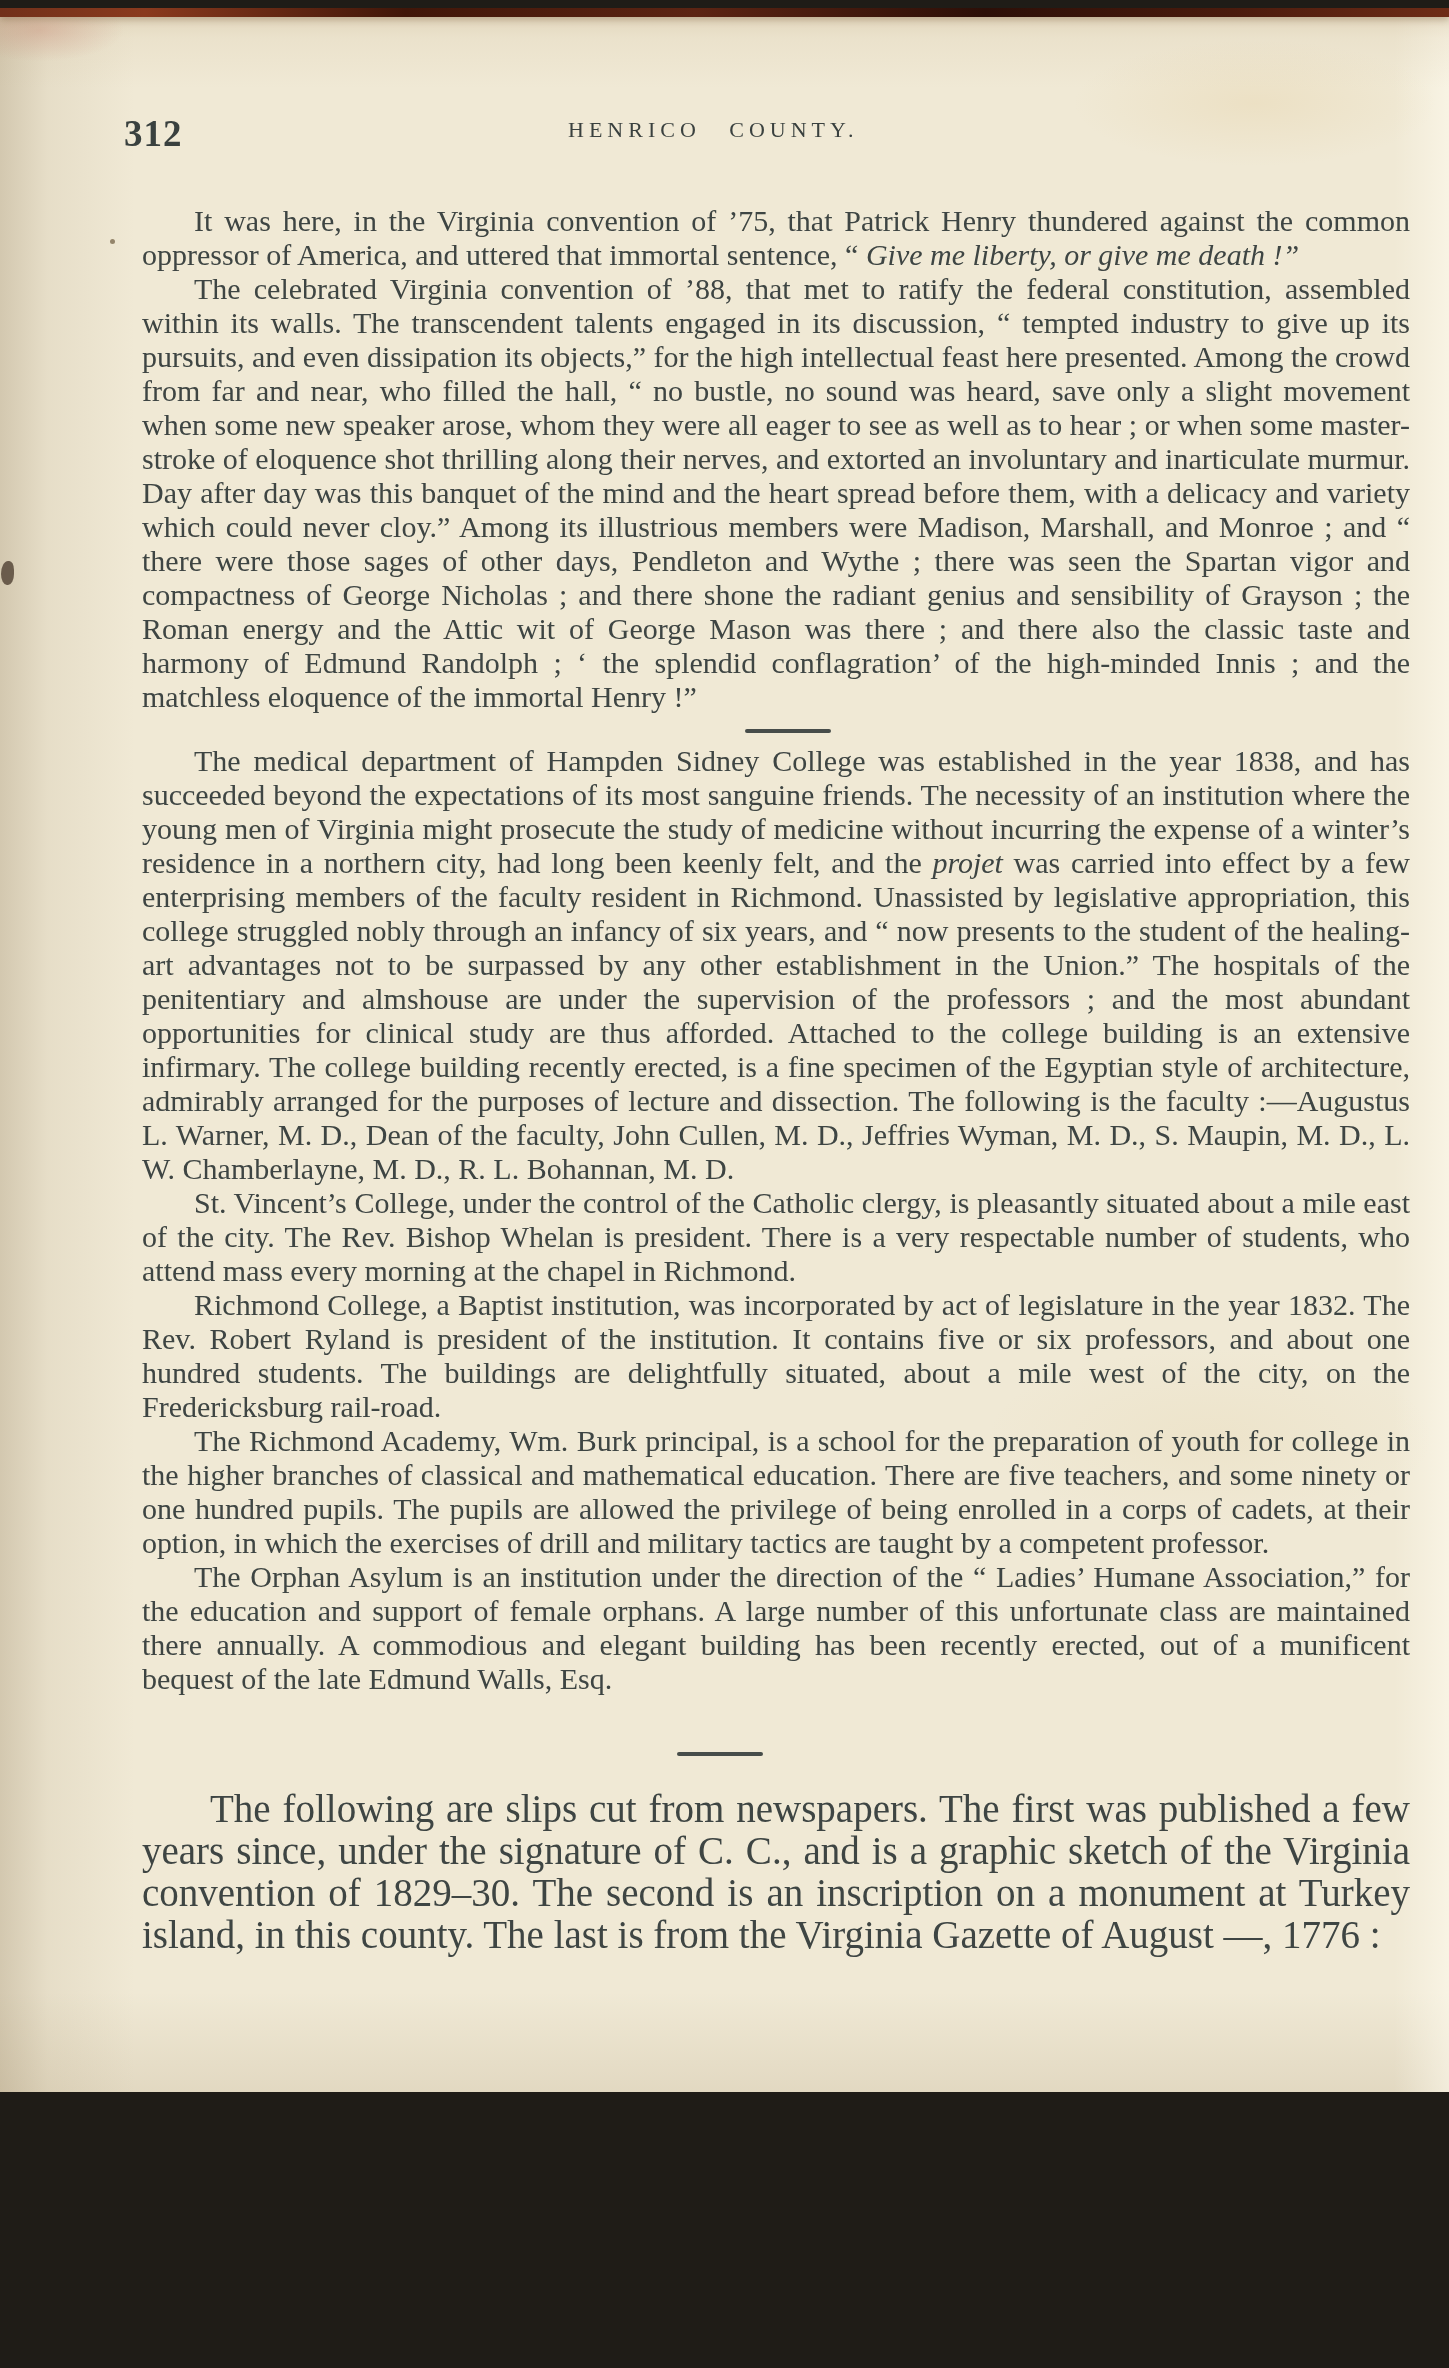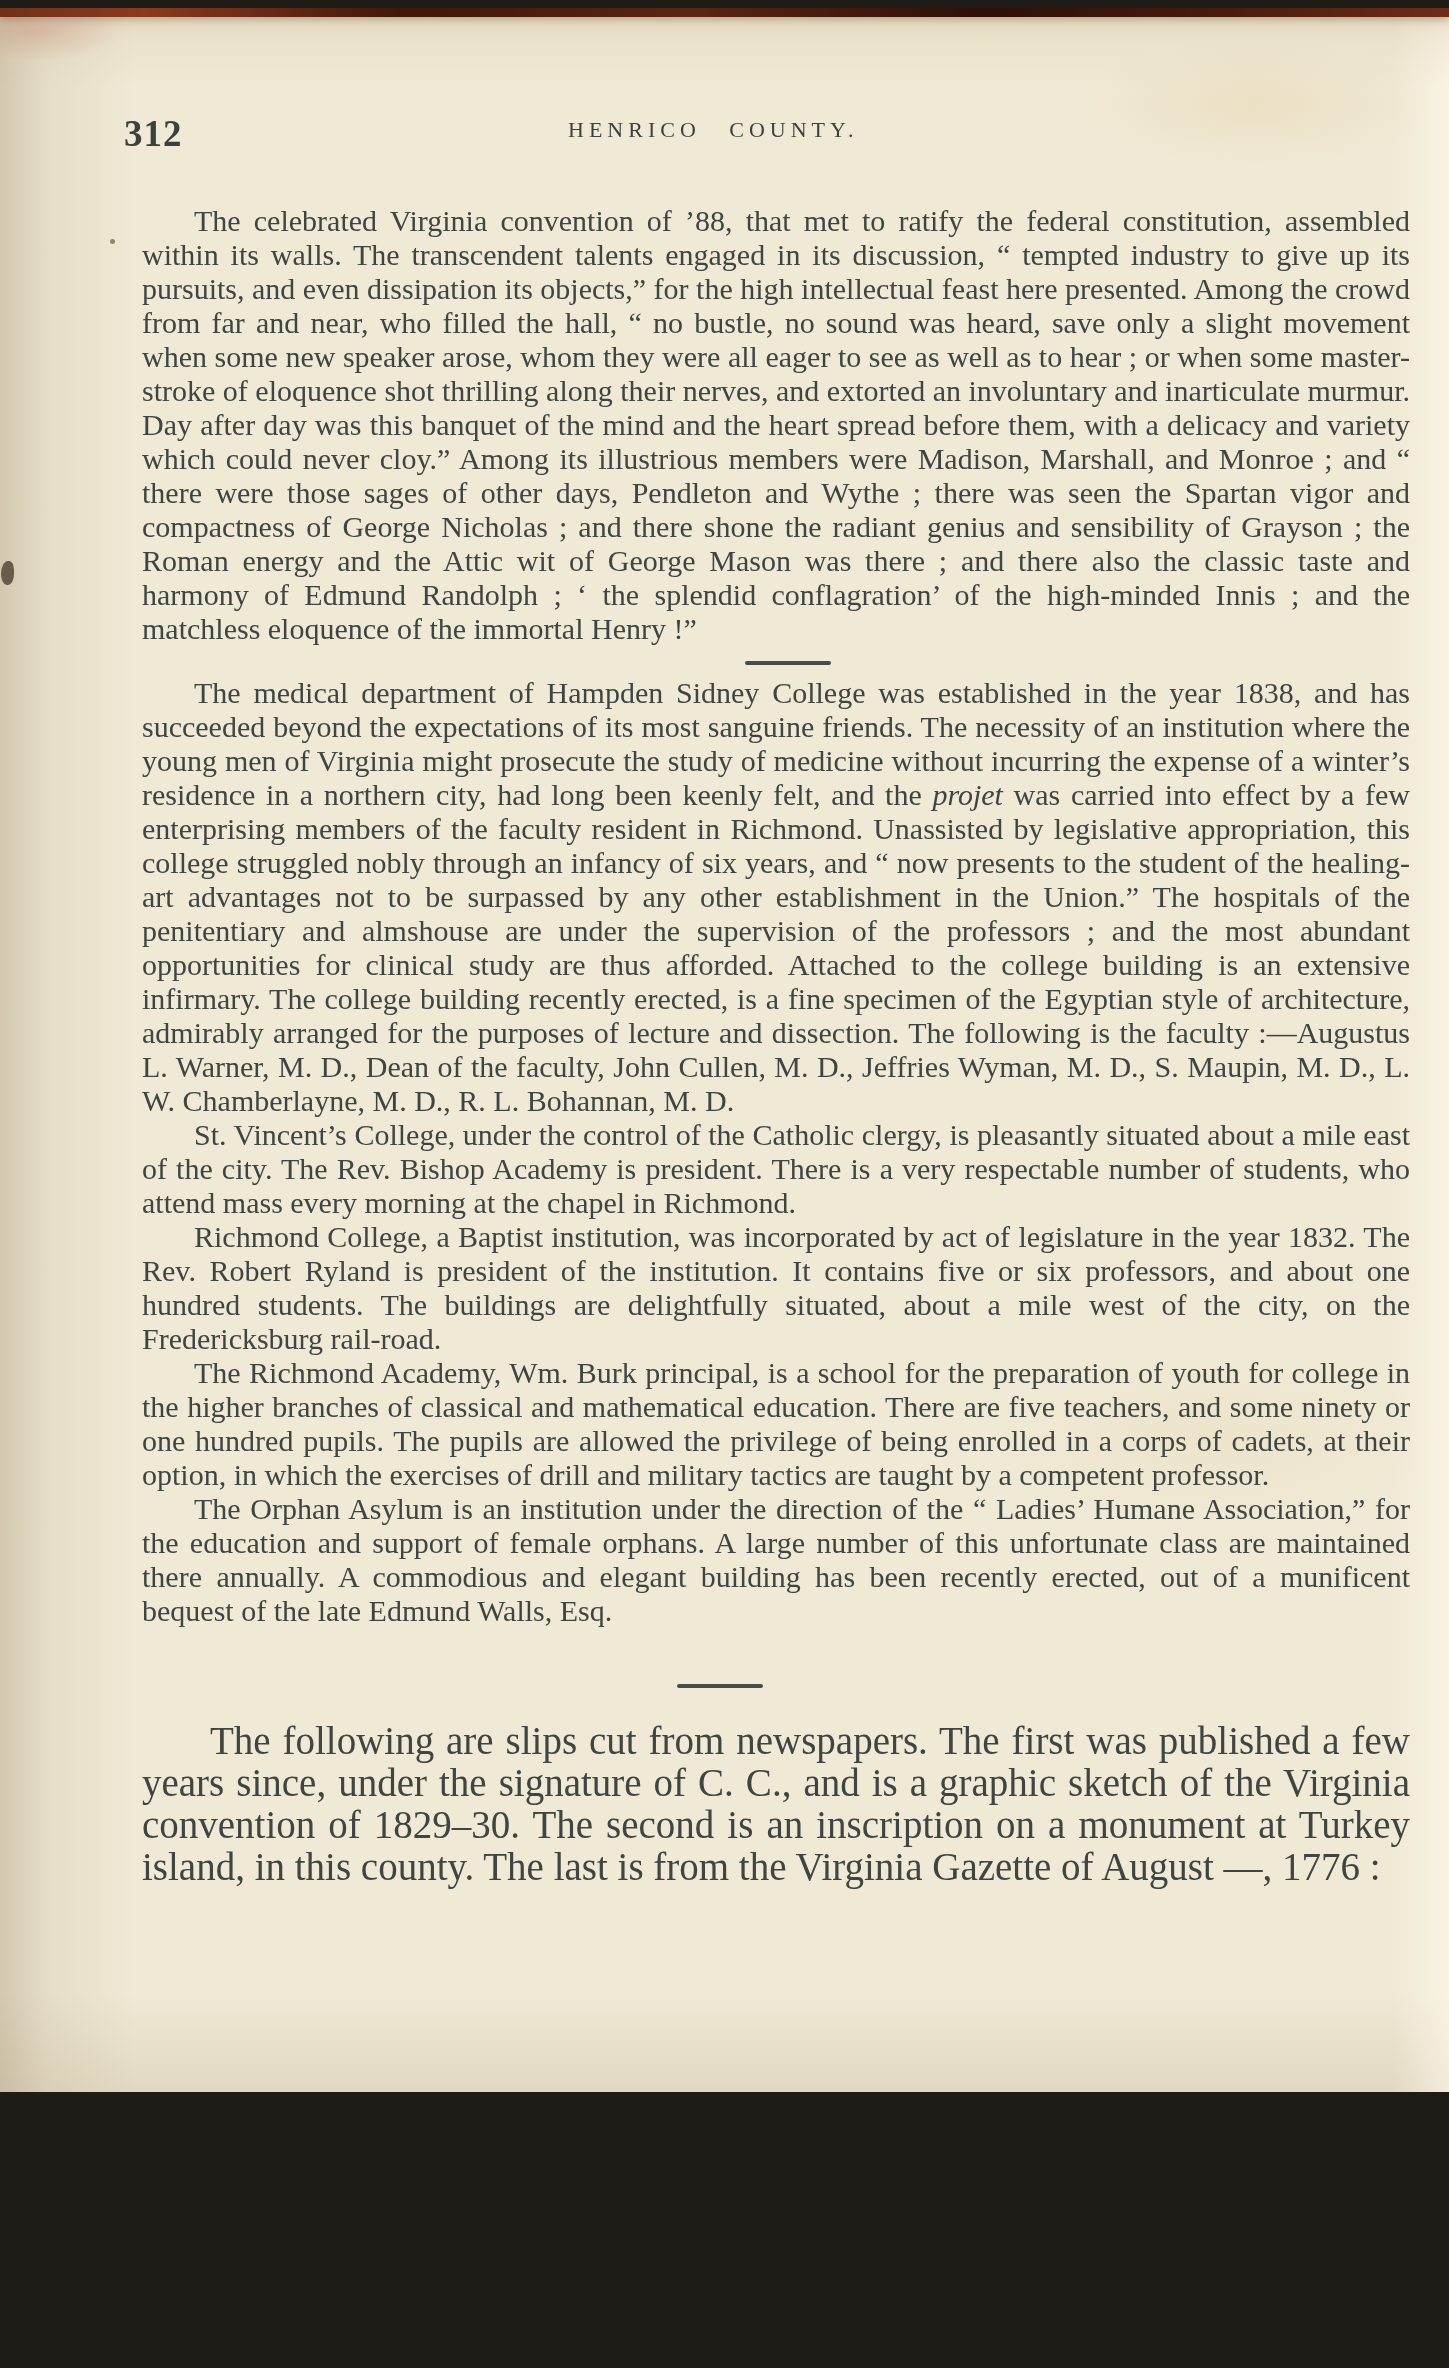--- a/index.html
+++ b/index.html
@@ -70,28 +70,29 @@
   <div class="speck-left"></div>
   <div class="speck-dot"></div>
 
   <header class="page-header">
     <div class="page-number">312</div>
     <div class="running-title">HENRICO COUNTY.</div>
   </header>
 
   <main class="text-block">
 
+    <p><span class="seg-normal">It was here, in the Virginia convention of ’75, that Patrick Henry thundered against the common oppressor of America, and uttered that immortal sentence, “ </span><span class="seg-italic">Give me liberty, or give me death !”</span></p>
 
     <p><span class="seg-normal">The celebrated Virginia convention of ’88, that met to ratify the federal constitution, assembled within its walls.  The transcendent talents engaged in its discussion, “ tempted industry to give up its pursuits, and even dissipation its objects,” for the high intellectual feast here presented.  Among the crowd from far and near, who filled the hall, “ no bustle, no sound was heard, save only a slight movement when some new speaker arose, whom they were all eager to see as well as to hear ; or when some master-stroke of eloquence shot thrilling along their nerves, and extorted an involuntary and inarticulate murmur.  Day after day was this banquet of the mind and the heart spread before them, with a delicacy and variety which could never cloy.”  Among its illustrious members were Madison, Marshall, and Monroe ; and “ there were those sages of other days, Pendleton and Wythe ; there was seen the Spartan vigor and compactness of George Nicholas ; and there shone the radiant genius and sensibility of Grayson ; the Roman energy and the Attic wit of George Mason was there ; and there also the classic taste and harmony of Edmund Randolph ; ‘ the splendid conflagration’ of the high-minded Innis ; and the matchless eloquence of the immortal Henry !”</span></p>
 
     <div class="rule rule-1"></div>
 
     <p><span class="seg-normal">The medical department of Hampden Sidney College was established in the year 1838, and has succeeded beyond the expectations of its most sanguine friends.  The necessity of an institution where the young men of Virginia might prosecute the study of medicine without incurring the expense of a winter’s residence in a northern city, had long been keenly felt, and the </span><span class="seg-italic">projet</span><span class="seg-normal"> was carried into effect by a few enterprising members of the faculty resident in Richmond.  Unassisted by legislative appropriation, this college struggled nobly through an infancy of six years, and “ now presents to the student of the healing-art advantages not to be surpassed by any other establishment in the Union.”  The hospitals of the penitentiary and almshouse are under the supervision of the professors ; and the most abundant opportunities for clinical study are thus afforded.  Attached to the college building is an extensive infirmary.  The college building recently erected, is a fine specimen of the Egyptian style of architecture, admirably arranged for the purposes of lecture and dissection.  The following is the faculty :—Augustus L. Warner, M. D., Dean of the faculty, John Cullen, M. D., Jeffries Wyman, M. D., S. Maupin, M. D., L. W. Chamberlayne, M. D., R. L. Bohannan, M. D.</span></p>
 
-    <p><span class="seg-normal">St. Vincent’s College, under the control of the Catholic clergy, is pleasantly situated about a mile east of the city.  The Rev. Bishop Academy is president.  There is a very respectable number of students, who attend mass every morning at the chapel in Richmond.</span></p>
+    <p><span class="seg-normal">St. Vincent’s College, under the control of the Catholic clergy, is pleasantly situated about a mile east of the city.  The Rev. Bishop Whelan is president.  There is a very respectable number of students, who attend mass every morning at the chapel in Richmond.</span></p>
 
     <p><span class="seg-normal">Richmond College, a Baptist institution, was incorporated by act of legislature in the year 1832.  The Rev. Robert Ryland is president of the institution.  It contains five or six professors, and about one hundred students.  The buildings are delightfully situated, about a mile west of the city, on the Fredericksburg rail-road.</span></p>
 
     <p><span class="seg-normal">The Richmond Academy, Wm. Burk principal, is a school for the preparation of youth for college in the higher branches of classical and mathematical education.  There are five teachers, and some ninety or one hundred pupils.  The pupils are allowed the privilege of being enrolled in a corps of cadets, at their option, in which the exercises of drill and military tactics are taught by a competent professor.</span></p>
 
     <p><span class="seg-normal">The Orphan Asylum is an institution under the direction of the “ Ladies’ Humane Association,” for the education and support of female orphans.  A large number of this unfortunate class are maintained there annually.  A commodious and elegant building has been recently erected, out of a munificent bequest of the late Edmund Walls, Esq.</span></p>
 
 
     <div class="rule rule-2"></div>
 

